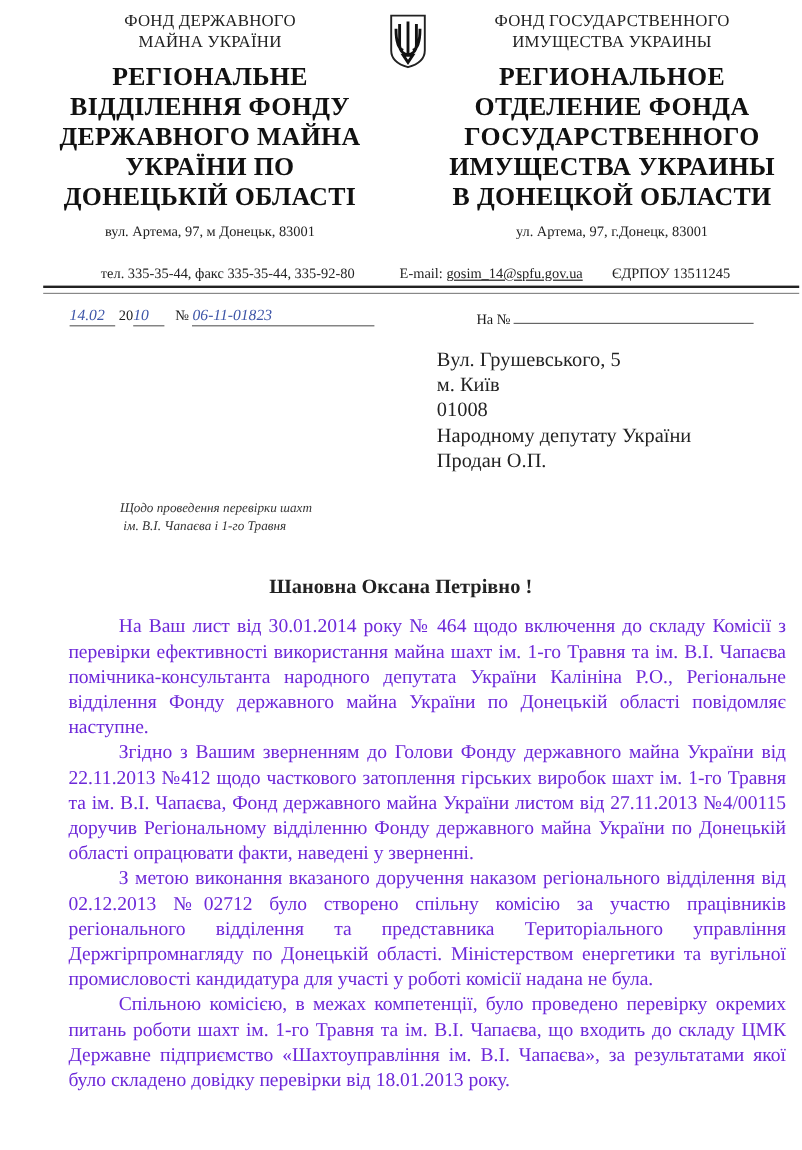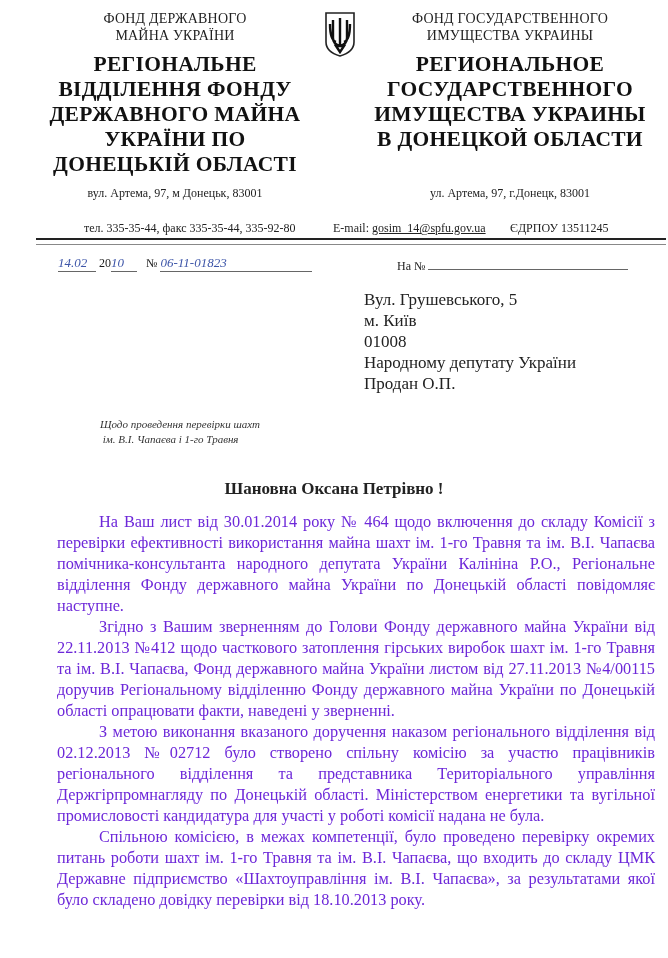--- a/index.html
+++ b/index.html
@@ -42,20 +42,21 @@
     <path d="M3 3 H31 V32 Q31 42 17 46 Q3 42 3 32 Z" fill="none" stroke="#222" stroke-width="1.6"></path>
     <path d="M17 8 L17 36 M10 10 L10 28 Q10 34 17 36 Q24 34 24 28 L24 10 M7 14 Q7 30 13 32 M27 14 Q27 30 21 32 M13 36 L21 36 L17 42 Z" fill="none" stroke="#111" stroke-width="2.4"></path>
   </svg>
 </div>
 
 <div class="abs" id="right-col" style="top:10px;">
   <div class="hdr-small">ФОНД ГОСУДАРСТВЕННОГО</div>
   <div class="hdr-small">ИМУЩЕСТВА УКРАИНЫ</div>
   <div style="height:8px"></div>
   <div class="hdr-big">РЕГИОНАЛЬНОЕ</div>
+  <div class="hdr-big">ОТДЕЛЕНИЕ ФОНДА</div>
   <div class="hdr-big">ГОСУДАРСТВЕННОГО</div>
   <div class="hdr-big">ИМУЩЕСТВА УКРАИНЫ</div>
   <div class="hdr-big">В ДОНЕЦКОЙ ОБЛАСТИ</div>
 </div>
 <div class="abs addr" style="left:365px; width:290px; top:186px;">ул. Артема, 97, г.Донецк, 83001</div>
 
 <div class="abs contacts" style="left:84px;">тел. 335-35-44,  факс 335-35-44, 335-92-80</div>
 <div class="abs contacts" style="left:333px;">
   <span>E-mail:</span>
   <span style="text-decoration:underline;">gosim_14@spfu.gov.ua</span>
@@ -87,14 +88,14 @@
   <div>Щодо проведення перевірки  шахт</div>
   <div style="white-space:pre;"> ім. В.І. Чапаєва і 1-го Травня</div>
 </div>
 
 <div class="abs greeting">Шановна Оксана Петрівно !</div>
 
 <div class="abs body-text">
   <p>На Ваш лист від 30.01.2014 року № 464 щодо включення до складу Комісії з перевірки ефективності використання майна шахт ім. 1-го Травня та ім. В.І. Чапаєва помічника-консультанта народного депутата України Калініна Р.О., Регіональне відділення Фонду державного майна України по Донецькій області повідомляє наступне.</p>
   <p>Згідно з Вашим зверненням до Голови Фонду державного майна України від 22.11.2013 №412 щодо часткового затоплення гірських виробок шахт ім. 1-го Травня та ім. В.І. Чапаєва, Фонд державного майна України листом від 27.11.2013 №4/00115 доручив Регіональному відділенню Фонду державного майна України по Донецькій області опрацювати факти, наведені у зверненні.</p>
   <p>З метою виконання вказаного доручення наказом регіонального відділення від 02.12.2013 №02712 було створено спільну комісію за участю працівників регіонального відділення та представника Територіального управління Держгірпромнагляду по Донецькій області. Міністерством енергетики та вугільної промисловості кандидатура для участі у роботі комісії надана не була.</p>
-  <p>Спільною комісією, в межах компетенції, було проведено перевірку окремих питань роботи шахт ім. 1-го Травня та ім. В.І. Чапаєва, що входить до складу ЦМК Державне підприємство «Шахтоуправління ім. В.І. Чапаєва», за результатами якої було складено довідку перевірки від 18.10.2013 року.</p>
+  <p>Спільною комісією, в межах компетенції, було проведено перевірку окремих питань роботи шахт ім. 1-го Травня та ім. В.І. Чапаєва, що входить до складу ЦМК Державне підприємство «Шахтоуправління ім. В.І. Чапаєва», за результатами якої було складено довідку перевірки від 18.01.2013 року.</p>
 </div>
 
 </body></html>

